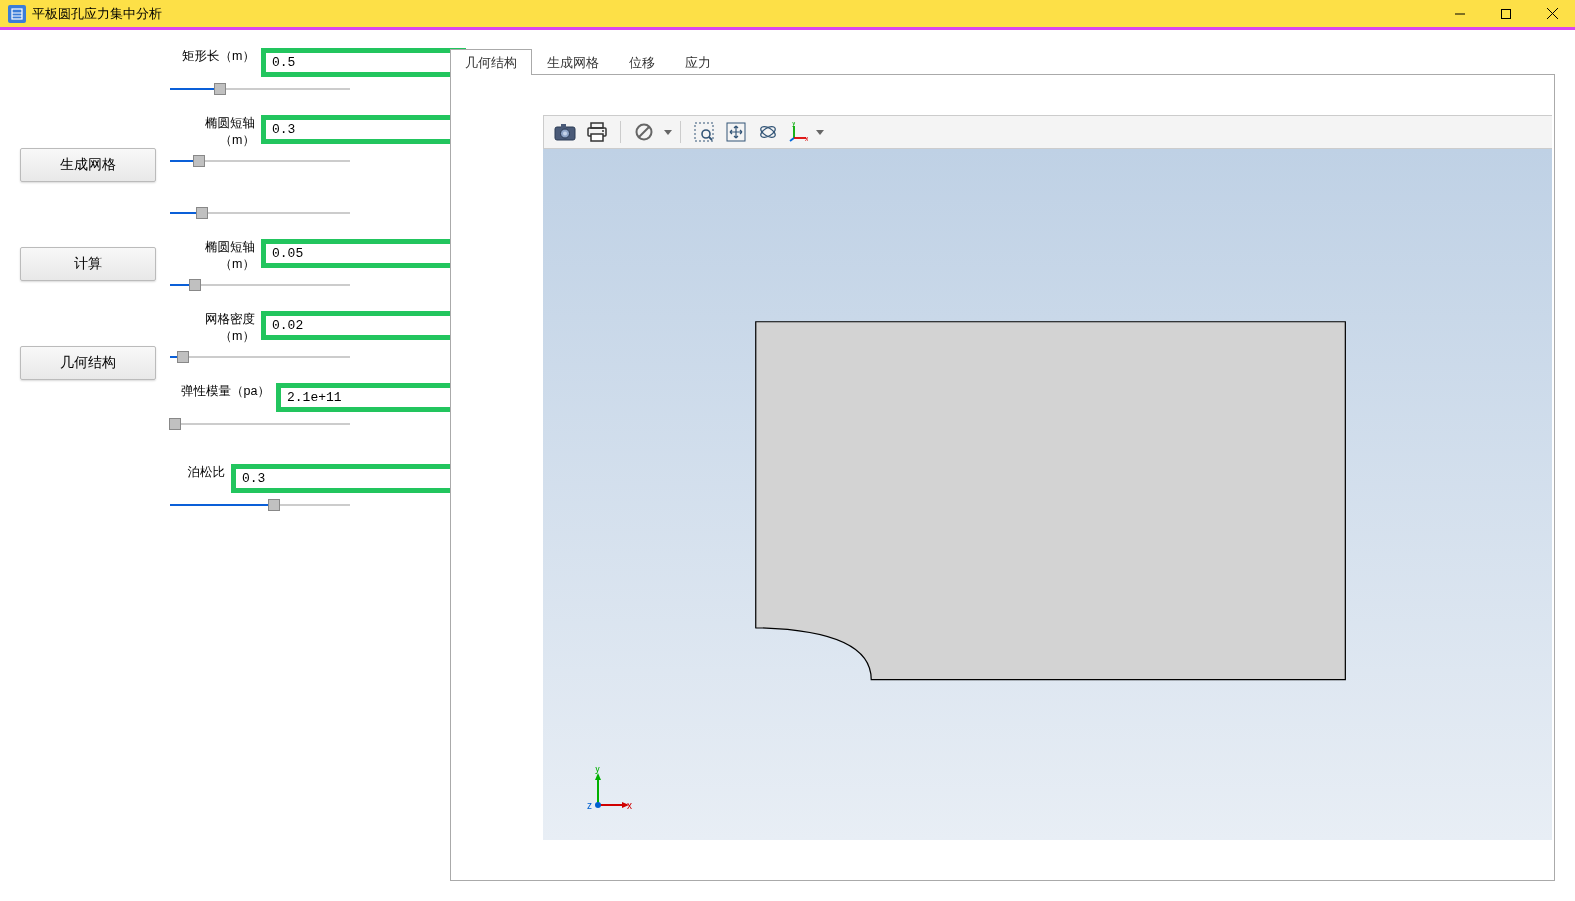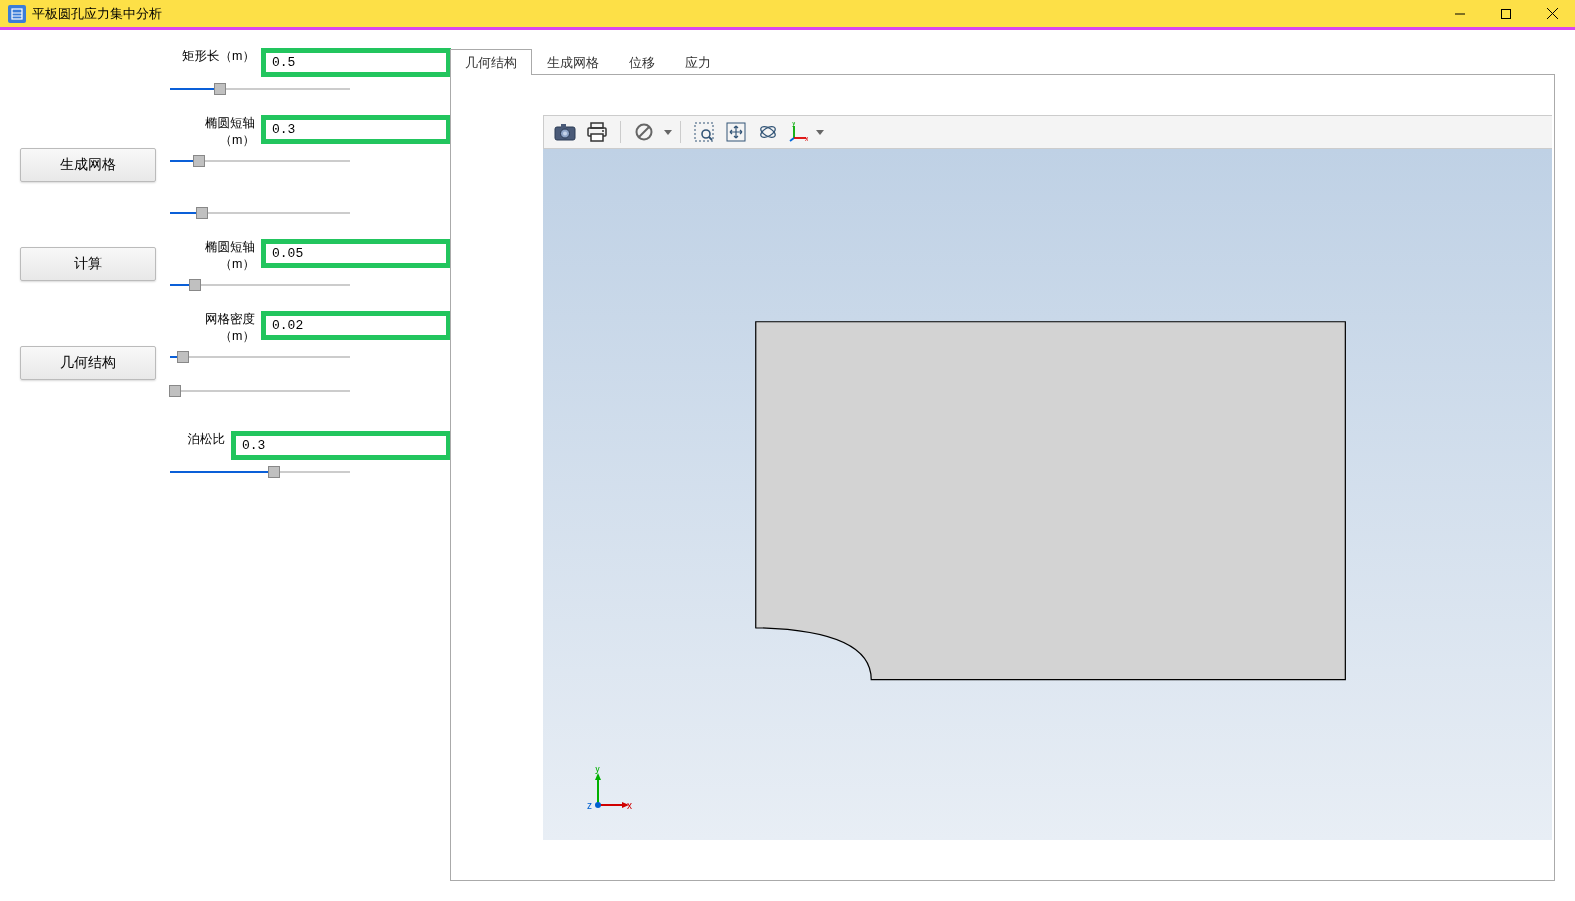--- a/index.html
+++ b/index.html
@@ -295,20 +295,24 @@
         </div>
         <div class="slider-wrap">
           <div class="slider-track"></div>
           <div class="slider-fill" style="width:7%"></div>
           <div class="slider-thumb" style="left:7%"></div>
         </div>
       </div>
 
 
       <div class="param-group">
+        <div class="param-row">
+          <label class="wide">弹性模量（pa）</label>
+          <input type="text" value="2.1e+11" style="">
+        </div>
         <div class="slider-wrap">
           <div class="slider-track"></div>
           <div class="slider-fill" style="width:3%"></div>
           <div class="slider-thumb" style="left:3%"></div>
         </div>
       </div>
 
       <div style="height:14px"></div>
 
       <div class="param-group">

